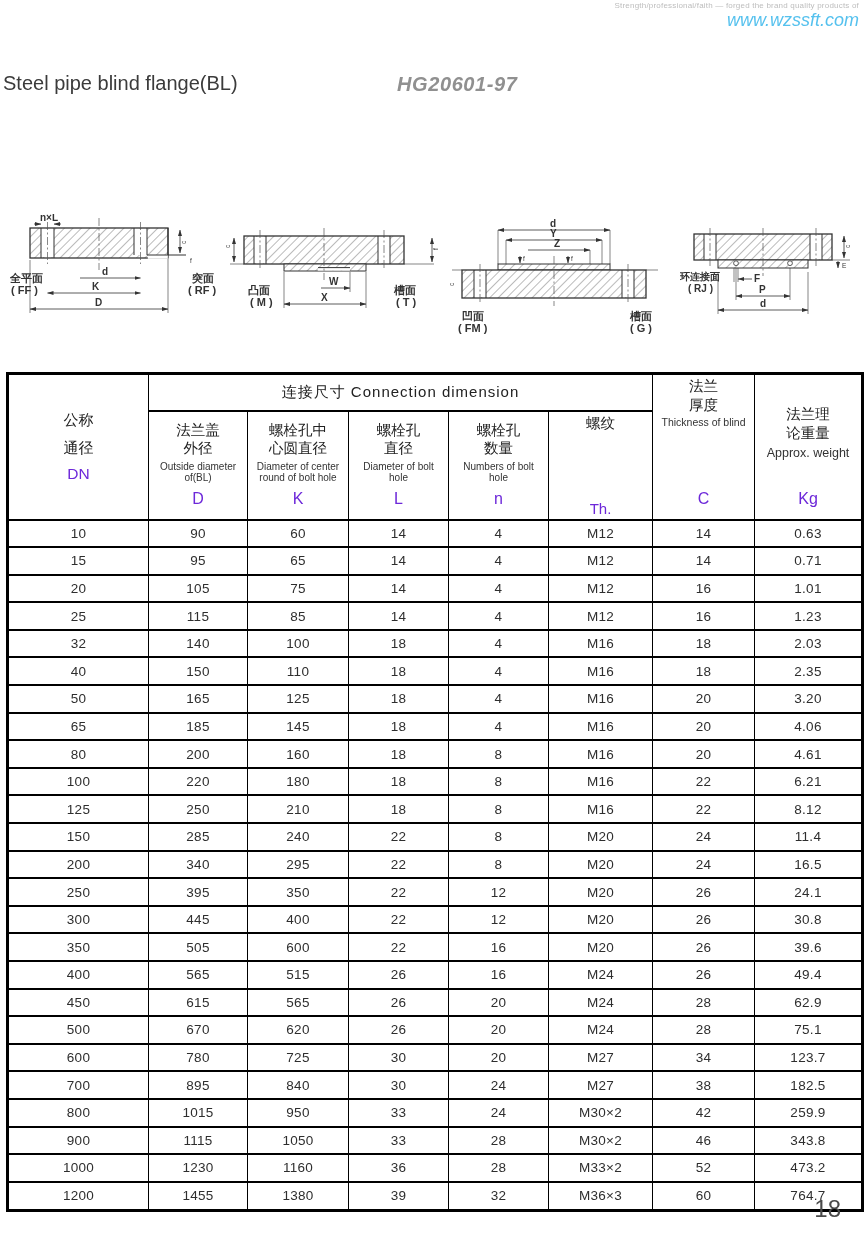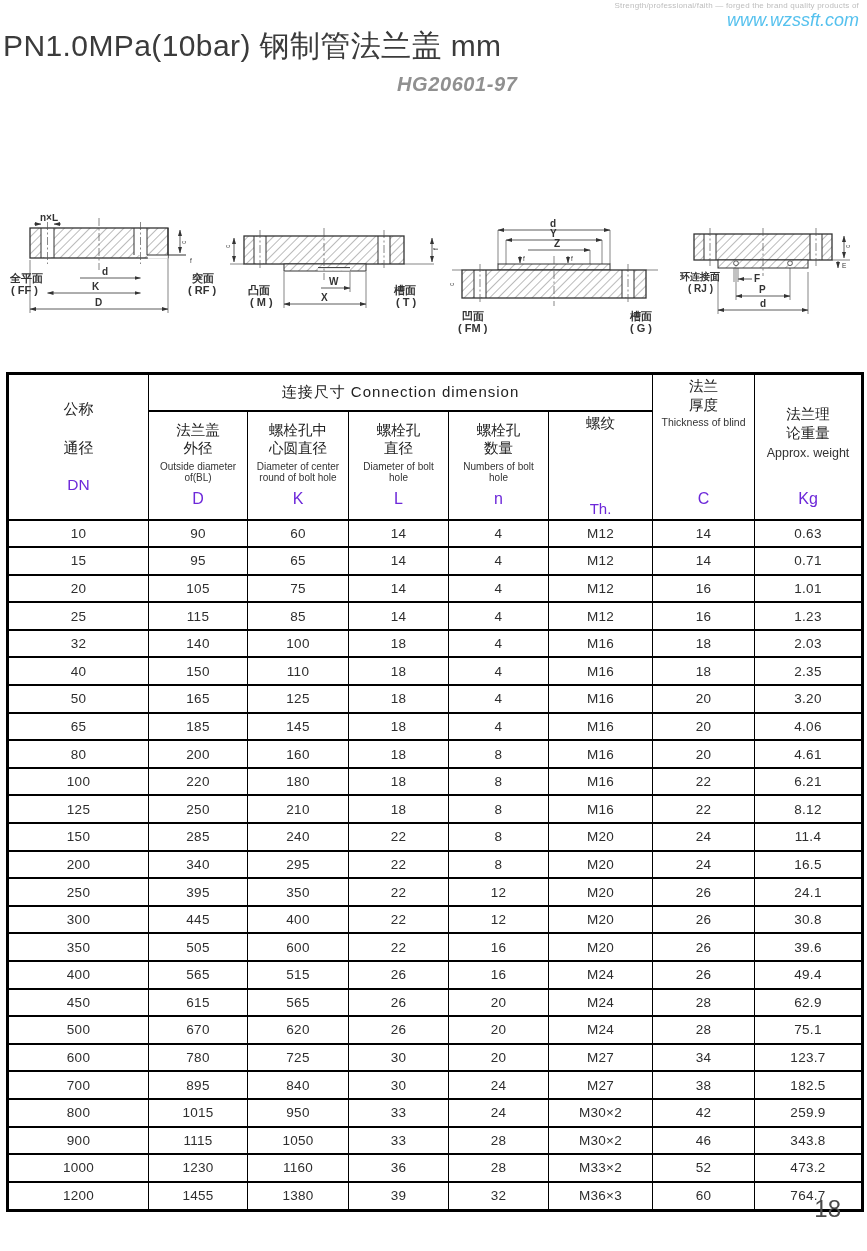--- a/index.html
+++ b/index.html
@@ -30,21 +30,21 @@
 
   
   .spec-table{position:absolute;left:6px;top:372px;width:855px;height:840px;
               border-collapse:collapse;table-layout:fixed;border:3px solid #000;}
   .spec-table th,.spec-table td{border-left:1.5px solid #000;border-top:2px solid #000;
               padding:0;text-align:center;vertical-align:middle;font-weight:normal;}
   .spec-table tr.h1row{height:37px;} .spec-table tr.h2row{height:109px;}
   .spec-table td{font-size:13.5px;color:#2e2e2e;letter-spacing:.3px;}
   .th-span{font-size:15px;color:#222;letter-spacing:1px;}
   .hstack{display:flex;flex-direction:column;align-items:center;}
-  .th-dn .hstack{height:124px;justify-content:center;gap:19px;}
+  .th-dn .hstack{height:124px;justify-content:center;gap:8px;}
   .th-sub .hstack{height:103px;padding-top:7px;box-sizing:border-box;}
   .th-th .hstack{height:103px;justify-content:space-between;gap:3px;}
   .th-c .hstack{height:140px;box-sizing:border-box;}
   .th-kg .hstack{height:140px;padding-top:28px;box-sizing:border-box;}
   .zh{font-size:14.5px;line-height:1.3;color:#222;}
   .th-dn .zh{font-size:15px;}
   .en{font-size:10px;line-height:1.12;color:#333;padding:0 5px;margin-top:3px;}
   .th-kg .en{font-size:12.5px;margin-top:4px;}
   .th-c .en{font-size:10.5px;}
   .sym{font-size:16px;color:#6d28d9;}
@@ -53,21 +53,21 @@
 
   .pagenum{position:absolute;right:26px;bottom:28px;font-size:24px;color:#4a4a4a;}
 </style>
 </head>
 <body>
 
 <div class="page">
 
   <div class="tagline">Strength/professional/faith — forged the brand quality products of</div>
   <div class="website">www.wzssft.com</div>
-  <h1 class="title">PN1.0MPa(10bar) 钢制管法兰盖  mm</h1>
+  <div class="subtitle">Steel pipe blind flange(BL)</div>
   <div class="standard">HG20601-97</div>
 
   <svg width="0" height="0" style="position:absolute" aria-hidden="true">
     <defs>
       <pattern id="hatch" width="6" height="6" patternUnits="userSpaceOnUse" patternTransform="rotate(45)">
         <rect width="6" height="6" fill="#fff"></rect>
         <line x1="0" y1="0" x2="0" y2="6" stroke="#777" stroke-width="1"></line>
       </pattern>
       <marker id="aR" markerWidth="8" markerHeight="5" refX="7.5" refY="2.5" orient="0">
           <path d="M0 0L8 2.5L0 5Z" fill="#333"></path>

